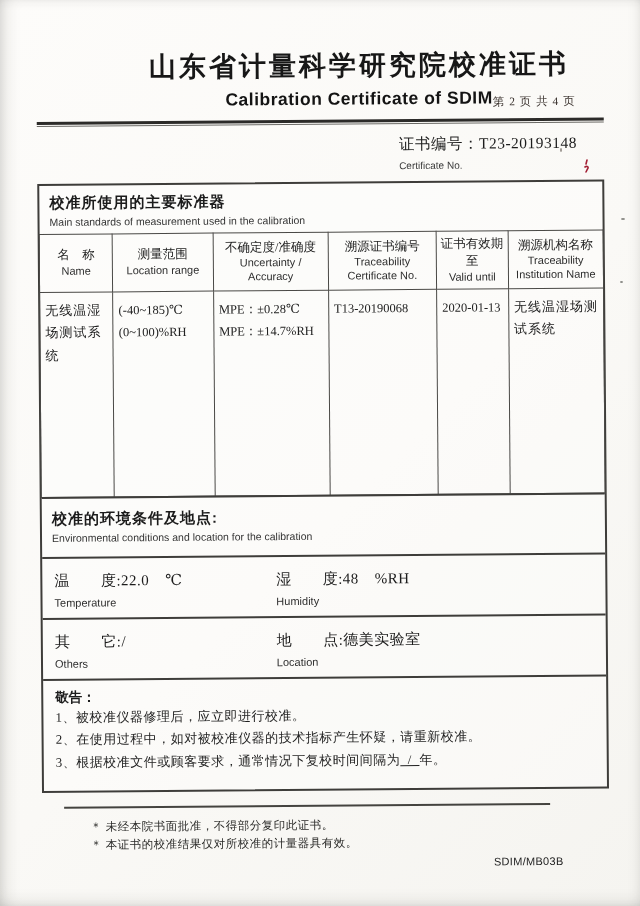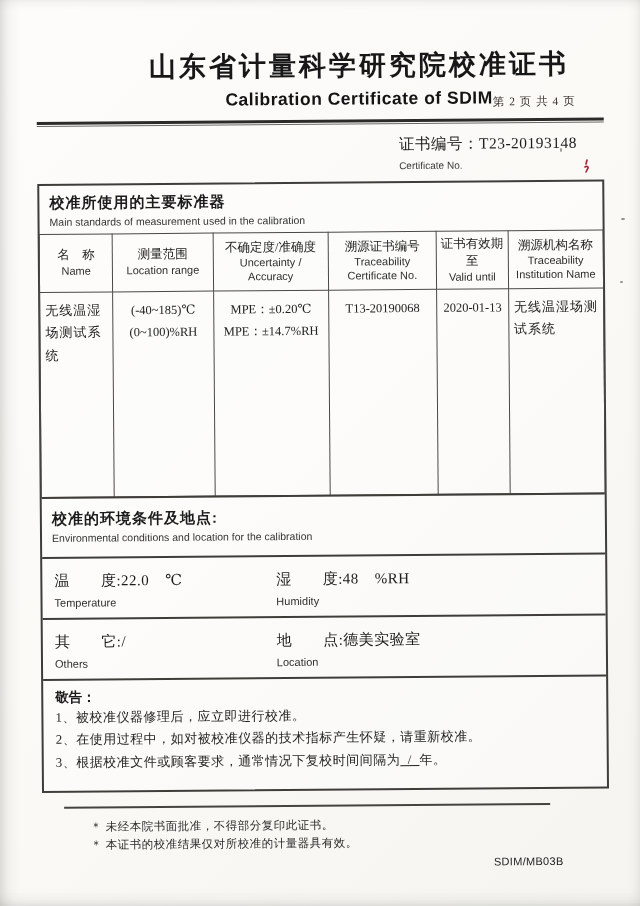--- a/index.html
+++ b/index.html
@@ -67,21 +67,21 @@
     border:1px solid #4a4946; padding:4px 4px; vertical-align:middle;
   }
   table.standards th { font-weight:normal; text-align:center; }
   .th-zh { font-family:"Liberation Serif","DejaVu Serif",serif; font-size:12.5px; color:#222; line-height:1.35; }
   .th-en { font-size:11px; color:#2e2e2e; line-height:1.25; margin-top:1px; }
   table.standards td { height:205px; vertical-align:top; padding:7px 5px; }
   .cell-zh {
     font-family:"Liberation Serif","DejaVu Serif",serif;
     font-size:13px; line-height:1.75; color:#222; letter-spacing:1px;
   }
-  .cell-line { font-family:"Liberation Serif","DejaVu Serif",serif; font-size:12.5px; line-height:1.8; color:#222; white-space:nowrap;text-align:center; }
+  .cell-line { font-family:"Liberation Serif","DejaVu Serif",serif; font-size:12.5px; line-height:1.8; color:#222; white-space:nowrap; }
 
   .sec-env { border-top:2px solid #3e3d3a; padding:11px 10px 13px 10px; }
 
   .row-split { border-top:2px solid #3e3d3a; display:flex; padding:13px 10px 9px 12px; }
   .col-left  { width:41%; }
   .col-right { width:59%; }
   .env-line {
     font-family:"Liberation Serif","DejaVu Serif",serif;
     font-size:15px; color:#1c1c1c; white-space:pre; letter-spacing:.5px;
   }
@@ -184,21 +184,21 @@
         <tbody>
           <tr>
             <td>
               <div class="cell-zh">无线温湿场测试系统</div>
             </td>
             <td>
               <div class="cell-line">(-40~185)℃</div>
               <div class="cell-line">(0~100)%RH</div>
             </td>
             <td>
-              <div class="cell-line">MPE：±0.20℃</div>
+              <div class="cell-line">MPE：±0.28℃</div>
               <div class="cell-line">MPE：±14.7%RH</div>
             </td>
             <td>
               <div class="cell-line">T13-20190068</div>
             </td>
             <td>
               <div class="cell-line">2020-01-13</div>
             </td>
             <td>
               <div class="cell-zh">无线温湿场测试系统</div>

